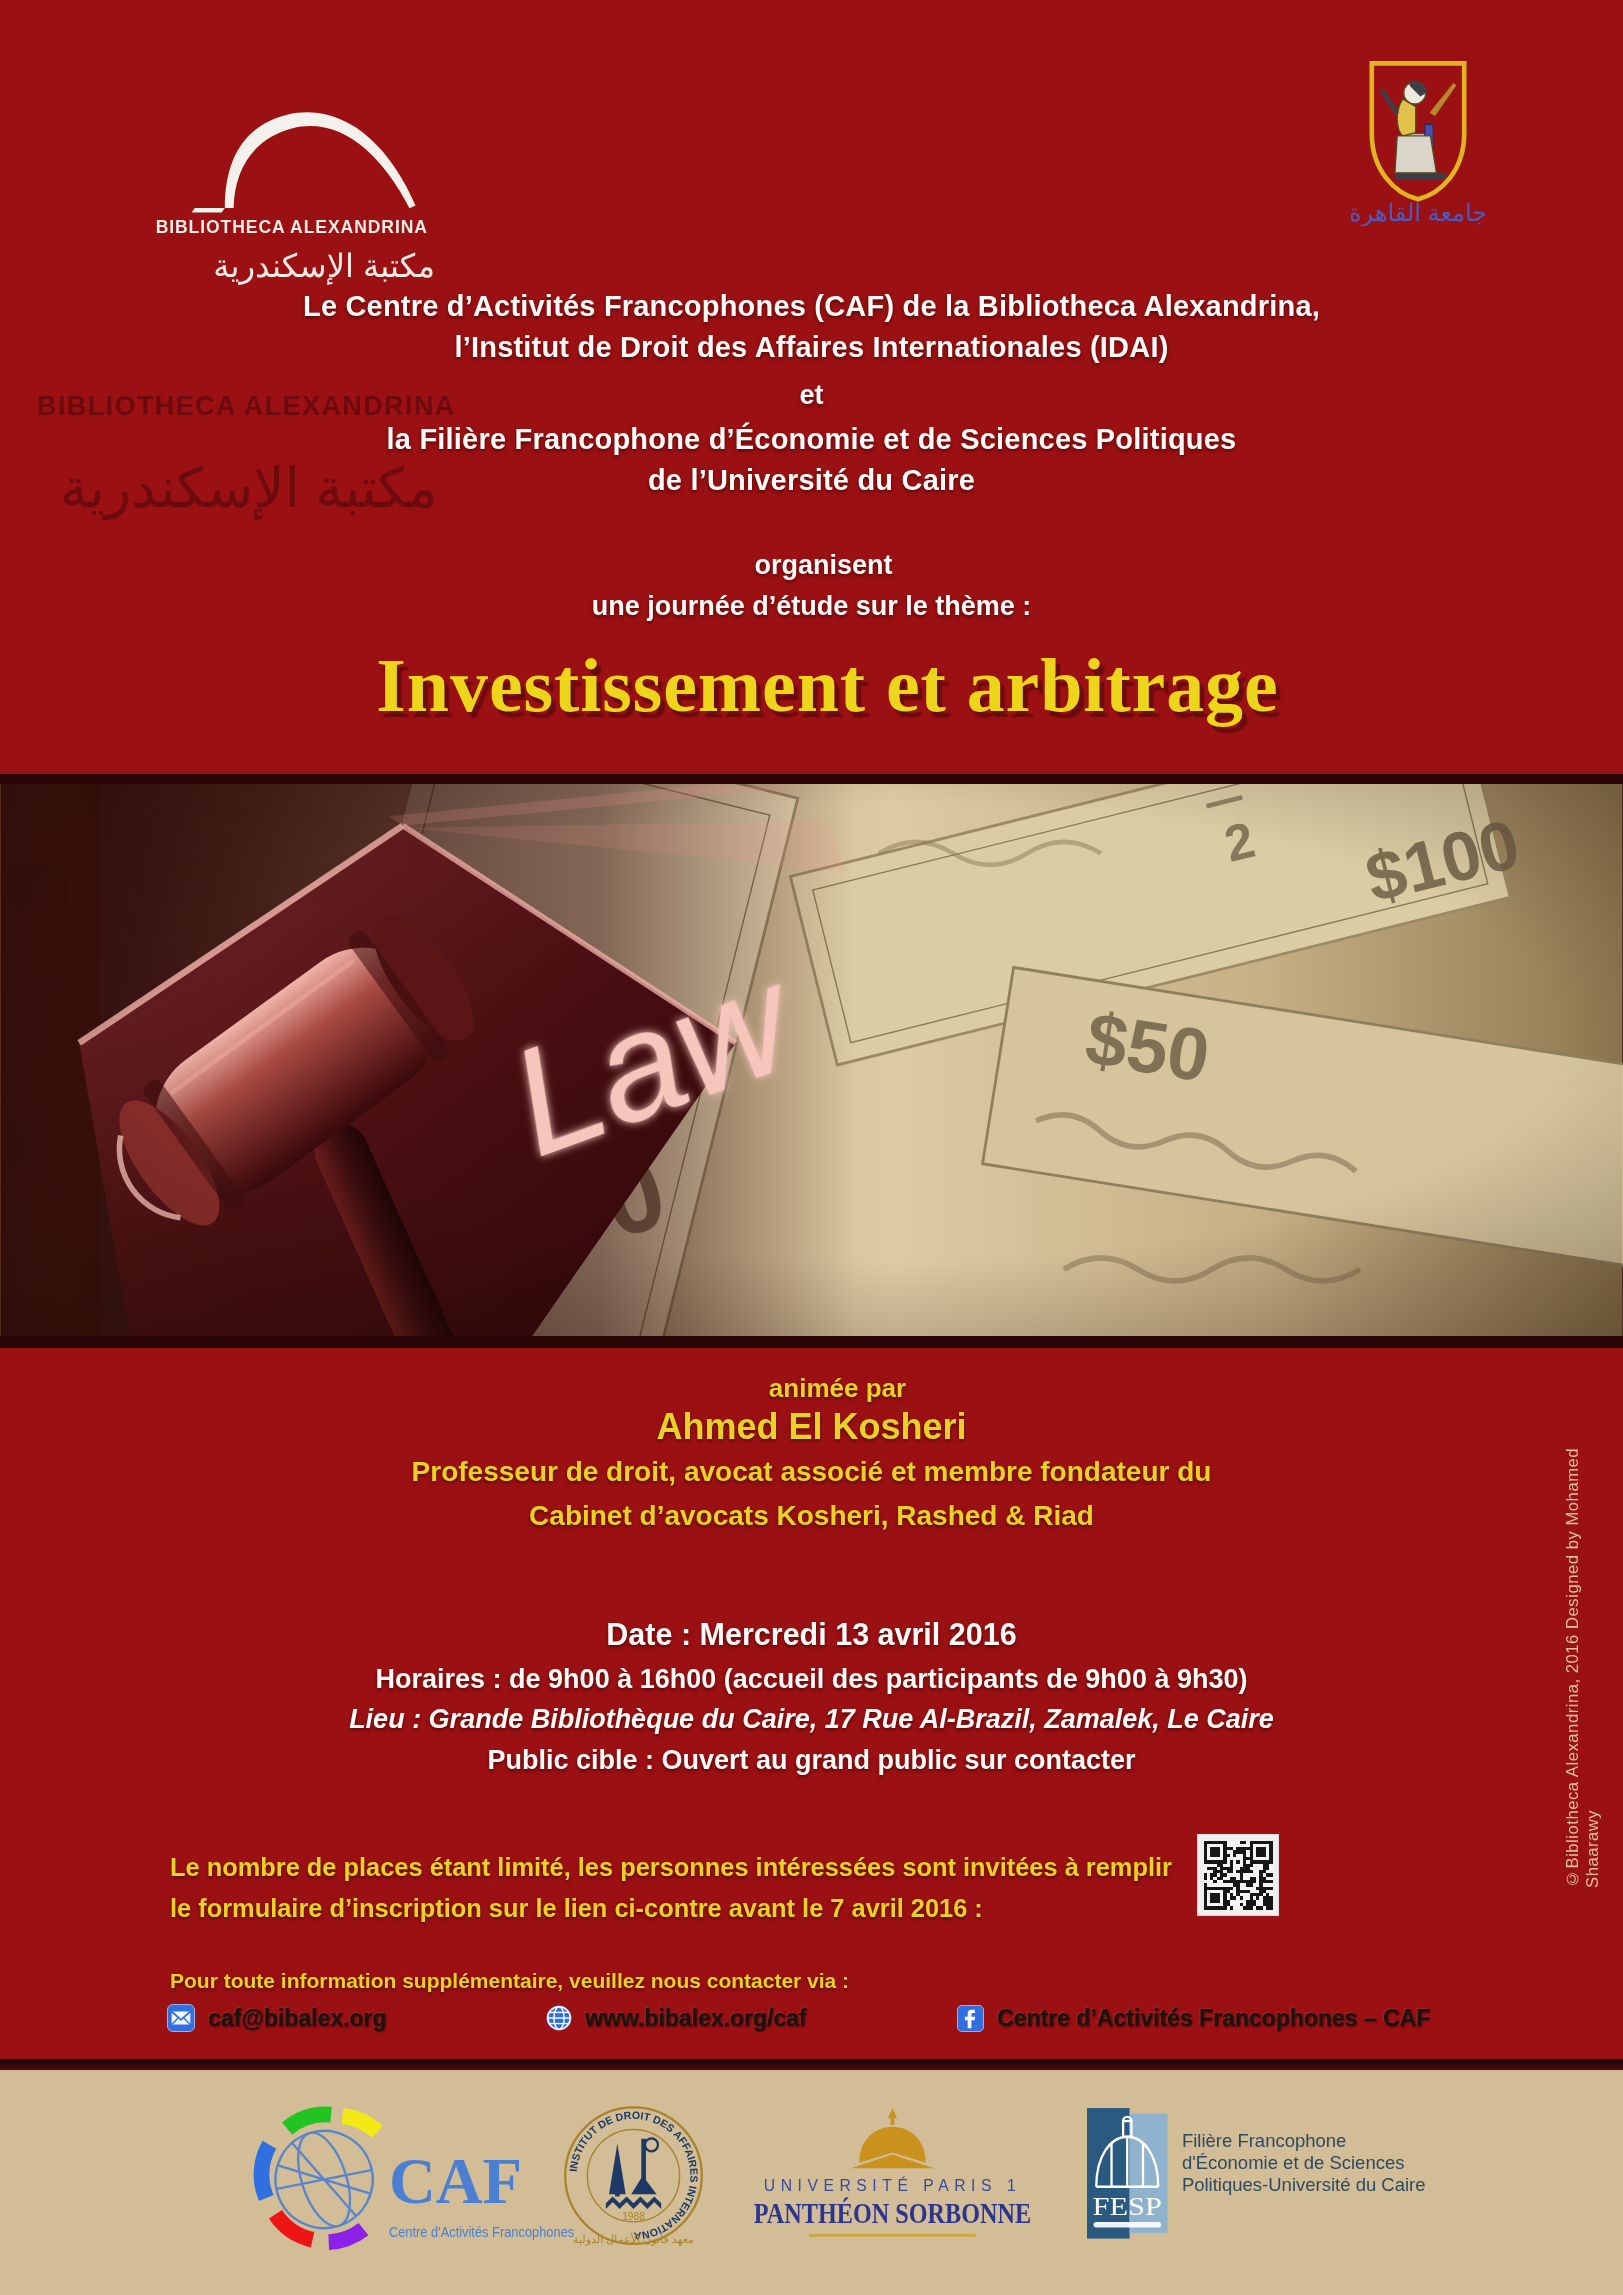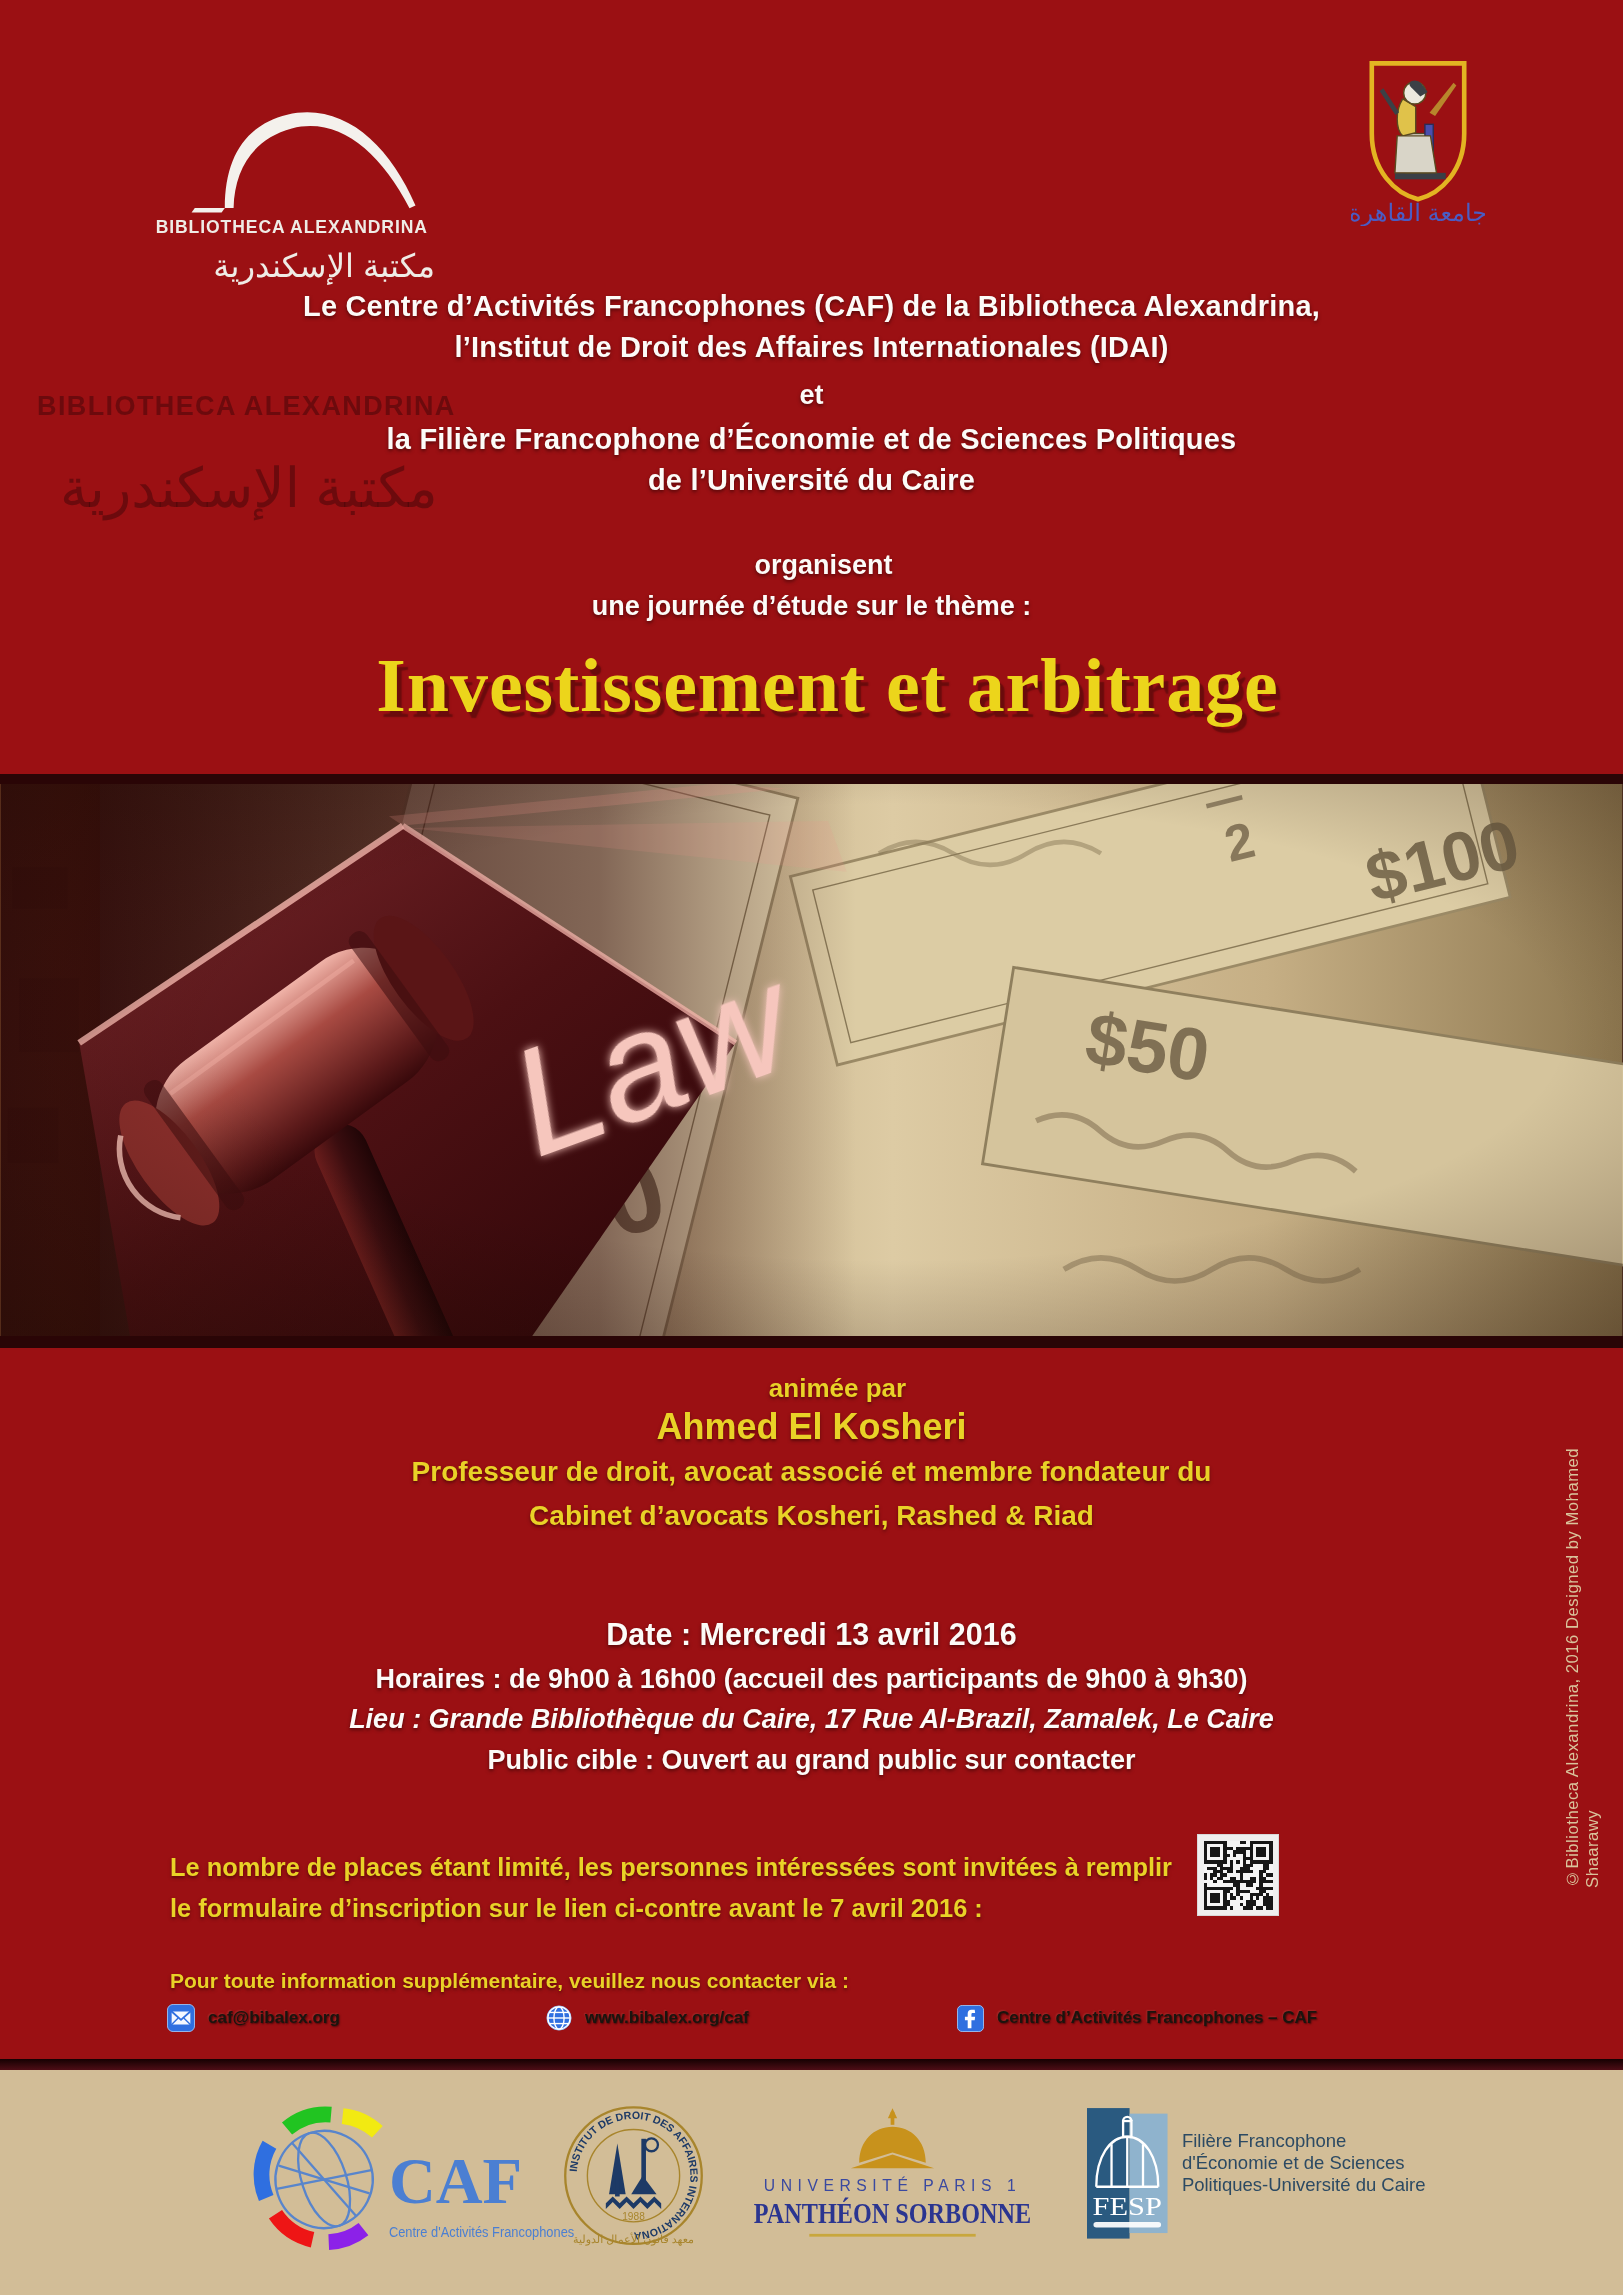--- a/index.html
+++ b/index.html
@@ -25,21 +25,21 @@
   .det-line{font-size:27px;}
   .reg-line{font-size:25.4px;font-weight:600;color:#e9d227;text-shadow:0 1.9px 3.2px rgba(30,0,0,.5);
             line-height:1;white-space:nowrap;}
   #qr-box{left:1197px;top:1834px;width:82px;height:82px;background:#efefef;
           box-shadow:0 0 0 0.9px #d8d8d8 inset;display:flex;align-items:center;justify-content:center;}
   #qr-grid{width:69px;height:69px;display:grid;grid-template-columns:repeat(21,1fr);
            grid-template-rows:repeat(21,1fr);background:#f4f4f4;}
   .qd{background:#161616;}
   .ql{background:#f4f4f4;}
   .contact-item{position:absolute;top:1997px;height:42px;display:flex;align-items:center;gap:13px;}
-  .contact-label{font-size:17px;font-weight:700;color:#1a140e;white-space:nowrap;
+  .contact-label{font-size:23px;font-weight:700;color:#1a140e;white-space:nowrap;
                  text-shadow:0.9px 1.4px 1.9px rgba(0,0,0,.55),-0.9px -0.9px 1.4px rgba(200,130,120,.22);}
   #prefooter-strip{left:0;top:2059px;width:1623px;height:11px;
                    background:linear-gradient(#150102,#4d0d15);}
   #footer-band{left:0;top:2070px;width:1623px;height:225px;background:#d2bd97;}
   #credit{right:20.4px;top:1407px;height:481px;writing-mode:vertical-rl;transform:rotate(180deg);
           font-size:16.7px;color:#d9c39b;letter-spacing:0.5px;}
   svg text{font-family:"Liberation Sans",sans-serif;}
   .serif-t{font-family:"Liberation Serif",serif;}
 </style>
 </head>

